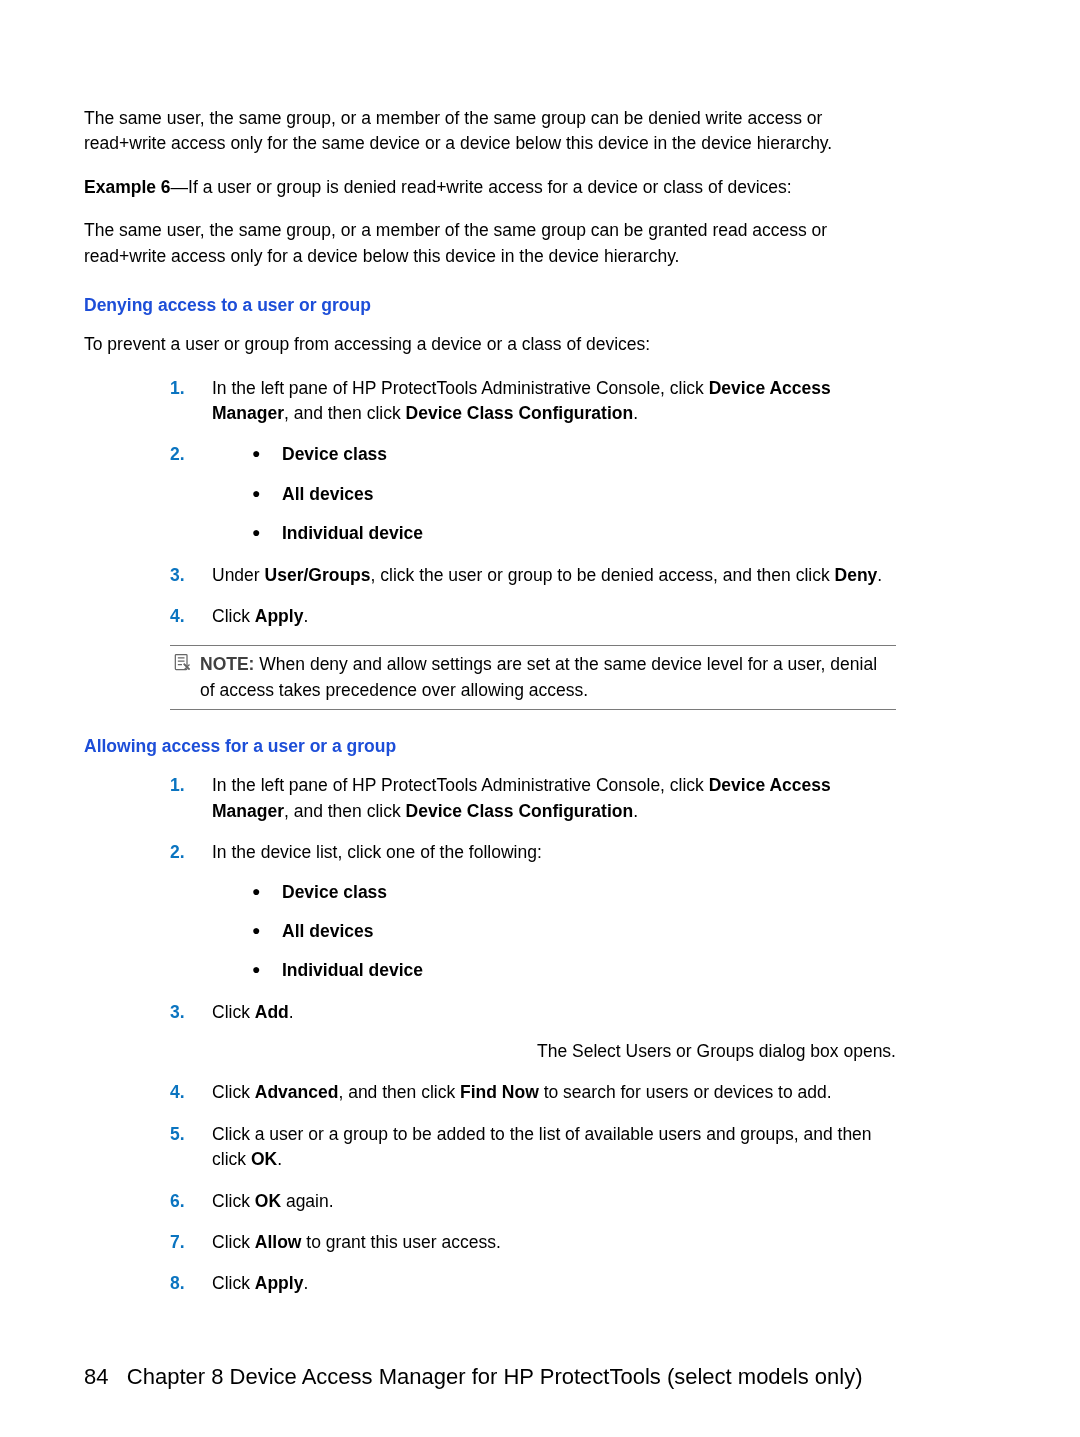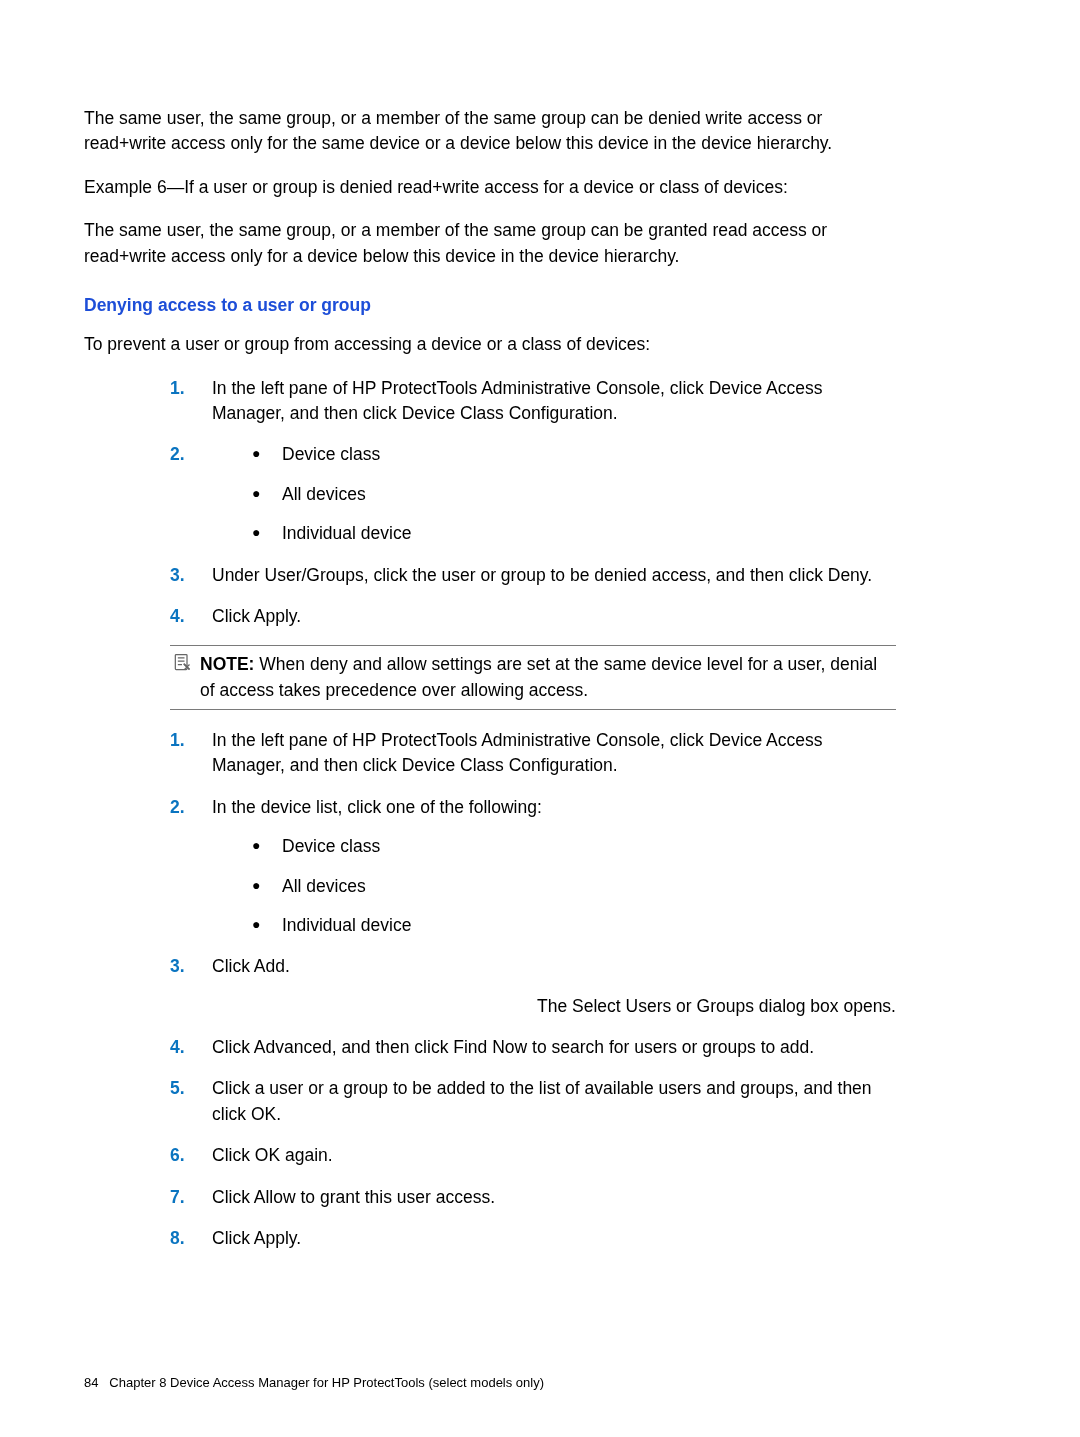--- a/index.html
+++ b/index.html
@@ -66,38 +66,38 @@
     font-size: 14px;
   }
   .note-box {
     margin: 6px 0 18px 86px;
     border-top: 1px solid #7a7a7a;
     border-bottom: 1px solid #7a7a7a;
     padding: 6px 0 6px 30px;
     position: relative;
   }
   .note-label {
-    color: #000000;
+    color: #404040;
     font-weight: bold;
   }
   .note-icon {
     position: absolute;
     left: 2px;
     top: 6px;
     width: 20px;
     height: 20px;
   }
   .note-icon svg { width: 20px; height: 20px; }
   .footer {
     position: absolute;
     left: 84px;
     bottom: 60px;
-    font-size: 13px;
-  }
-  b { font-weight: normal; }
+    font-size: 22px;
+  }
+  b { font-weight: bold; }
 </style>
 </head>
 <body>
 
 <div class="page">
 
   <p class="para indent-a">The same user, the same group, or a member of the same group can be denied write access or read+write access only for the same device or a device below this device in the device hierarchy.</p>
 
   <p class="para indent-a">
     <b>Example 6</b><span>—If a user or group is denied read+write access for a device or class of devices:</span>
@@ -140,20 +140,21 @@
         <path d="M7 7h8M7 11h8M7 15h5"></path>
         <path d="M15 15l6 6M21 15l-6 6" stroke="#666"></path>
         <path d="M14 14l7 7" stroke="#666" stroke-width="2"></path>
       </g>
         </svg>
     </span>
     <span class="note-label">NOTE:</span>
     <span> </span><span>When deny and allow settings are set at the same device level for a user, denial of access takes precedence over allowing access.</span>
   </div>
 
+  <div class="section-title">Allowing access for a user or a group</div>
 
 
   <ol class="steps">
     <li>
       <span class="num">1.</span>
       <span>In the left pane of HP ProtectTools Administrative Console, click </span><b>Device Access Manager</b><span>, and then click </span><b>Device Class Configuration</b><span>.</span>
     </li>
     <li>
       <span class="num">2.</span>
       <span>In the device list, click one of the following:</span>
@@ -163,21 +164,21 @@
         <li><b>Individual device</b></li>
       </ul>
     </li>
     <li>
       <span class="num">3.</span>
       <span>Click </span><b>Add</b><span>.</span>
       <p class="para-tight" style="margin-top:14px;text-align:right;">The Select Users or Groups dialog box opens.</p>
     </li>
     <li>
       <span class="num">4.</span>
-      <span>Click </span><b>Advanced</b><span>, and then click </span><b>Find Now</b><span> to search for users or groups to add.</span>
+      <span>Click </span><b>Advanced</b><span>, and then click </span><b>Find Now</b><span> to search for users or devices to add.</span>
     </li>
     <li>
       <span class="num">5.</span>
       <span>Click a user or a group to be added to the list of available users and groups, and then click </span><b>OK</b><span>.</span>
     </li>
     <li>
       <span class="num">6.</span>
       <span>Click </span><b>OK</b><span> again.</span>
     </li>
     <li>

